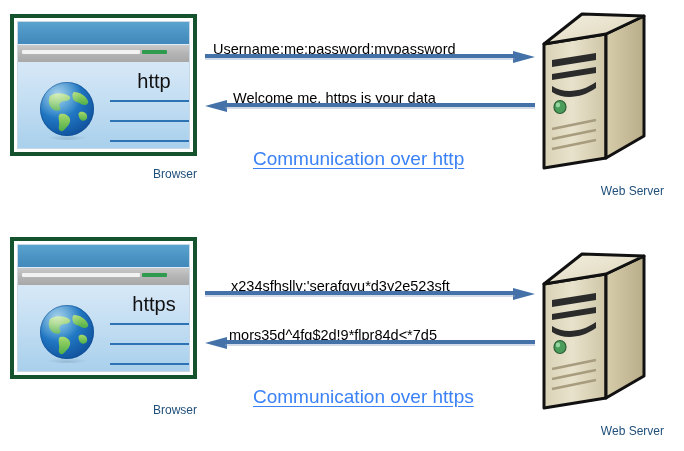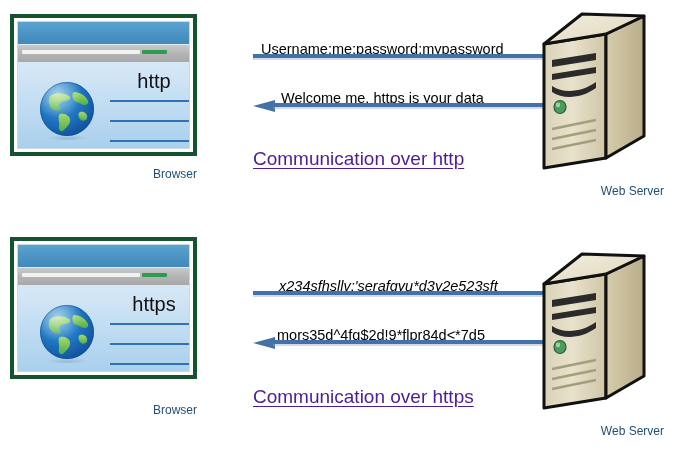--- a/index.html
+++ b/index.html
@@ -118,42 +118,41 @@
 
   
   .server {
     position: absolute;
   }
 
   
   .arrow-row {
     position: absolute;
     height: 30px;
-    margin-left: 48px;
   }
   .arrow-label {
     position: absolute;
     bottom: 8px;
     left: 8px;
     font-size: 14.5px;
     color: #000000;
     white-space: nowrap;
     font-family: "Liberation Sans", sans-serif;
   }
   .arrow-svg {
     position: absolute;
     bottom: 0;
     left: 0;
   }
 
   
   .section-caption {
     position: absolute;
     font-size: 19px;
-    color: #4c1d95;
+    color: #3b82f6;
     text-decoration: underline;
     text-underline-offset: 3px;
     white-space: nowrap;
     font-family: "Liberation Sans", sans-serif;
   }
 </style>
 </head>
 <body>
 
 <div class="section" id="section-http">
@@ -314,21 +313,21 @@
         <div class="proto-label">https</div>
         <div class="ruleline l1"></div>
         <div class="ruleline l2"></div>
         <div class="ruleline l3"></div>
       </div>
     </div>
   </div>
   <div class="node-caption" style="left:10px; top:177px; width:187px;">Browser</div>
 
   <div class="arrow-row" style="left:205px; top:46px; width:330px;">
-    <div class="arrow-label" style="left:26px;font-style:italic;">x234sfhsllv;'serafgyu*d3y2e523sft</div>
+    <div class="arrow-label" style="left:26px;">x234sfhsllv;'serafgyu*d3y2e523sft</div>
     <svg class="arrow-svg" width="330" height="14" viewBox="0 0 330 14">
       <line x1="0" y1="5" x2="312" y2="5" stroke="#4472a8" stroke-width="4"></line>
       <polygon points="308,0 330,6 308,12" fill="#4472a8"></polygon>
       <line x1="0" y1="8" x2="310" y2="8" stroke="#93a9c6" stroke-width="1.5" opacity="0.55"></line>
     </svg>
   </div>
 
   <div class="arrow-row" style="left:205px; top:95px; width:330px;">
     <div class="arrow-label" style="left:24px;text-align:center;">mors35d^4fg$2d!9*flpr84d&lt;*7d5</div>
     <svg class="arrow-svg" width="330" height="14" viewBox="0 0 330 14">

